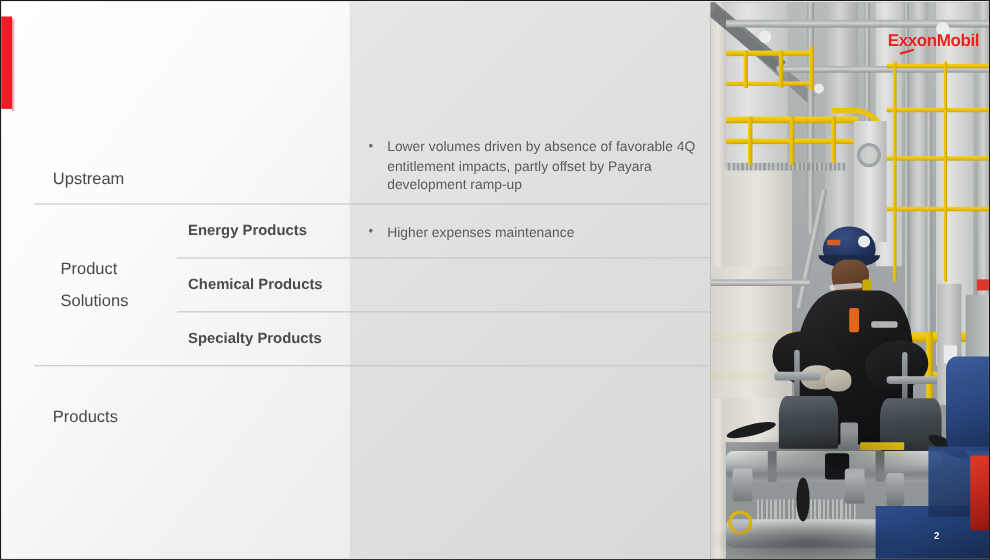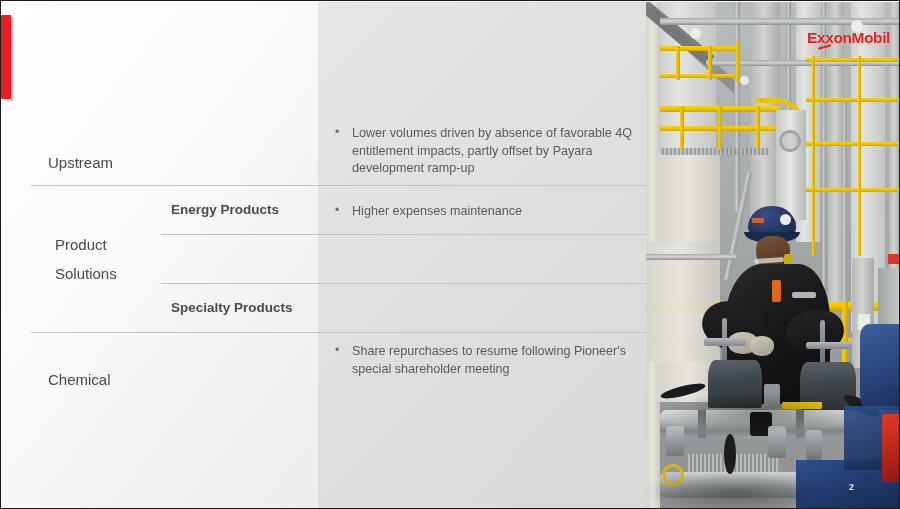--- a/index.html
+++ b/index.html
@@ -306,26 +306,26 @@
     </div>
 
     <div class="rowlabel group" style="top:232px;">Product</div>
     <div class="rowlabel group" style="top:261px;">Solutions</div>
 
     <div class="sublabel" style="top:201px;">Energy Products</div>
     <div class="bullets" style="top:202px;">
       <div class="bullet">Higher expenses maintenance</div>
     </div>
 
+    <div class="sublabel" style="top:250px;">Chemical Products</div>
 
     <div class="sublabel" style="top:299px;">Specialty Products</div>
 
-    <div class="rowlabel" style="top:369px;">Chemical</div>
+    <div class="rowlabel" style="top:369px;">Products</div>
     <div class="bullets" style="top:342px;">
-      <div class="bullet">Share repurchases to resume following Pioneer's special shareholder meeting</div>
     </div>
   </div>
 
   <div class="photo">
 
     <div class="ph bg-haze"></div>
 
     <div class="ph conc" style="left:0px;  top:0px;   width:14px; height:507px;"></div>
     <div class="ph tower" style="left:14px; top:0px;   width:56px; height:200px;"></div>
     <div class="ph conc" style="left:12px; top:150px; width:62px; height:250px;"></div>

